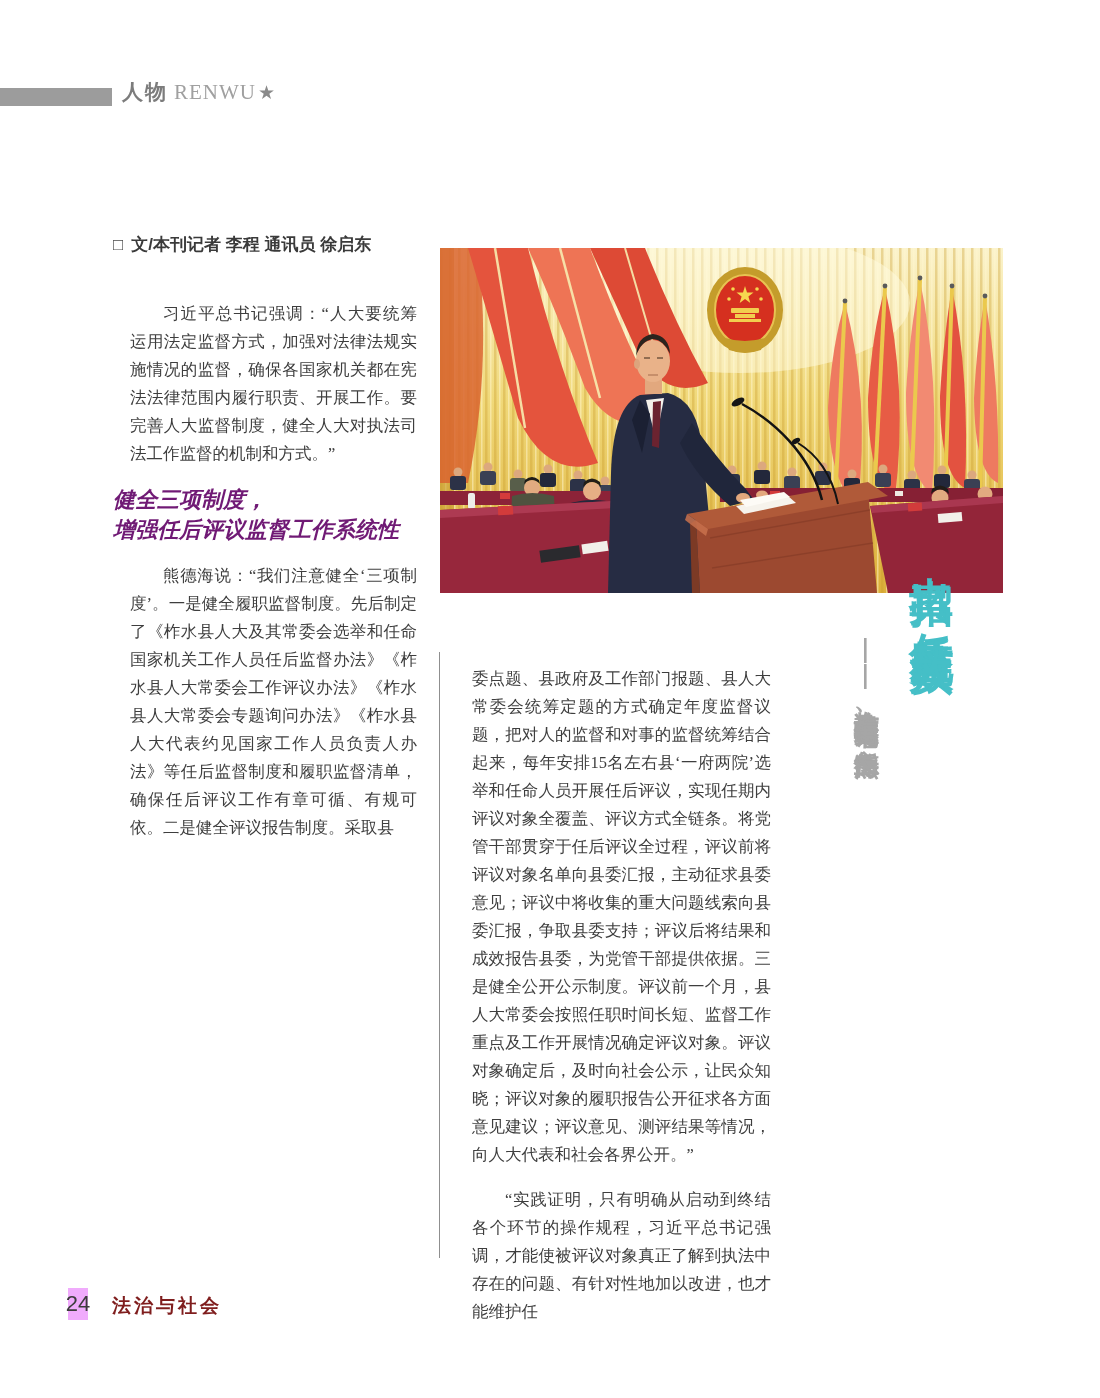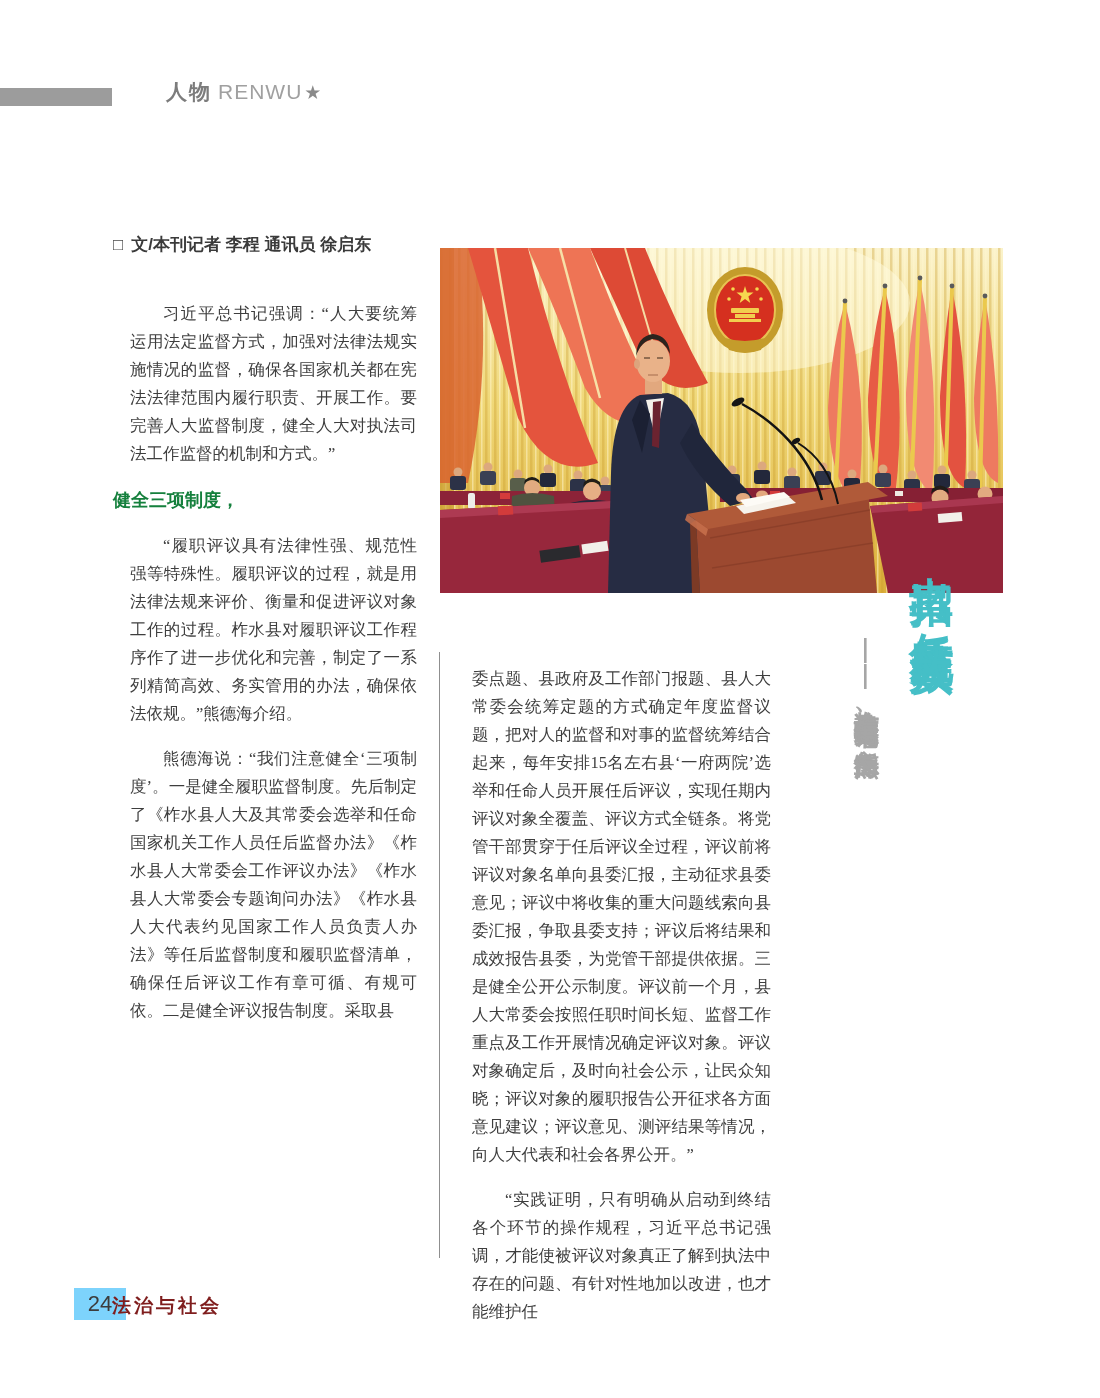--- a/index.html
+++ b/index.html
@@ -2,53 +2,53 @@
 <html><head>
 <meta charset="utf-8">
 <style>
   html,body{margin:0;padding:0;}
   body{width:1100px;height:1398px;position:relative;background:#ffffff;
        font-family:"Liberation Serif","DejaVu Serif",serif;color:#3d3d3d;}
   .abs{position:absolute;}
 
   
   .section-bar{left:0;top:88px;width:112px;height:18px;background:#9c9c9c;}
-  .section-header{left:122px;top:78px;font-family:Liberation Sans, sans-serif;font-size:21px;white-space:nowrap;margin-left:44px;}
+  .section-header{left:122px;top:78px;font-family:Liberation Serif, serif;font-size:21px;white-space:nowrap;}
   .section-cn{font-weight:bold;color:#7c7c7c;letter-spacing:2px;}
   .section-en{color:#a0a0a0;margin-left:6px;letter-spacing:1px;}
   .section-star{color:#8a8a8a;font-size:19px;margin-left:2px;}
 
   
   .byline{left:113px;top:233px;font-family:"Liberation Sans","DejaVu Sans",sans-serif;
           font-size:17px;font-weight:bold;color:#3a3a3a;white-space:nowrap;text-align:right;}
   .byline .marker{font-weight:normal;color:#4a4a4a;margin-right:8px;}
 
   
   .col{font-size:16.5px;line-height:28px;text-align:justify;color:#3e3e3e;}
   .col p{margin:17px;text-indent:2em;}
   .col p.noindent{text-indent:0;}
   .col-left{left:113px;top:283px;width:321px;}
   .col-mid{left:455px;top:648px;width:333px;}
   .subhead{font-family:"Liberation Sans","DejaVu Sans",sans-serif;font-weight:bold;
-           color:#15803d;font-size:18px;line-height:30px;margin:3px 0 3px 0;}
+           color:#701a75;font-size:22px;line-height:30px;margin:3px 0 3px 0;font-style:italic;}
   .divider{left:439px;top:652px;width:1px;height:606px;background:#8f8f8f;}
 
   
   .photo{left:440px;top:248px;width:563px;height:345px;z-index:1;overflow:hidden;}
 
   
   .vtitle{left:903px;top:542px;height:540px;writing-mode:vertical-rl;
           font-family:"Liberation Sans","DejaVu Sans",sans-serif;font-weight:bold;
           font-size:44px;letter-spacing:3px;color:#45bfc7;z-index:5;white-space:nowrap;}
   .vsub{left:851px;top:638px;height:560px;writing-mode:vertical-rl;
         font-family:"Liberation Sans","DejaVu Sans",sans-serif;font-weight:bold;
         font-size:25px;letter-spacing:1px;color:#a6a6a6;z-index:5;white-space:nowrap;}
 
   
-  .pagenum-box{left:74px;top:1288px;width:52px;height:32px;background:#7dd3fc;
+  .pagenum-box{left:68px;top:1288px;width:20px;height:32px;background:#f0abfc;
                display:flex;align-items:center;justify-content:center;}
   .pagenum{font-family:"Liberation Sans","DejaVu Sans",sans-serif;font-size:22px;color:#3c3c3c;}
   .mag-name{left:112px;top:1293px;font-family:"Liberation Sans","DejaVu Sans",sans-serif;
             font-size:19px;font-weight:bold;color:#7f1d1d;letter-spacing:3px;}
 </style>
 </head>
 <body>
 
 <div>
 
@@ -58,22 +58,22 @@
   </div>
 
   <div class="abs byline">
     <span class="marker">□</span><span>文/本刊记者 李程  通讯员 徐启东</span>
   </div>
 
   <div class="abs col col-left">
     <p>习近平总书记强调：“人大要统筹运用法定监督方式，加强对法律法规实施情况的监督，确保各国家机关都在宪法法律范围内履行职责、开展工作。要完善人大监督制度，健全人大对执法司法工作监督的机制和方式。”</p>
     <div class="subhead">
       <div>健全三项制度，</div>
+      <div>增强任后评议监督工作系统性</div>
     </div>
-    <p>“履职评议具有法律性强、规范性强等特殊性。履职评议的过程，就是用法律法规来评价、衡量和促进评议对象工作的过程。柞水县对履职评议工作程序作了进一步优化和完善，制定了一系列精简高效、务实管用的办法，确保依法依规。”熊德海介绍。</p>
     <p>熊德海说：“我们注意健全‘三项制度’。一是健全履职监督制度。先后制定了《柞水县人大及其常委会选举和任命国家机关工作人员任后监督办法》《柞水县人大常委会工作评议办法》《柞水县人大常委会专题询问办法》《柞水县人大代表约见国家工作人员负责人办法》等任后监督制度和履职监督清单，确保任后评议工作有章可循、有规可依。二是健全评议报告制度。采取县</p>
   </div>
 
   <div class="abs photo">
     <svg viewBox="0 0 563 345" width="563" height="345">
       <defs>
         <linearGradient id="curtain" x1="0" y1="0" x2="0" y2="1">
           <stop offset="0" stop-color="#FBF3CC"></stop>
           <stop offset="0.45" stop-color="#F0D878"></stop>
           <stop offset="1" stop-color="#DCAF3A"></stop>

